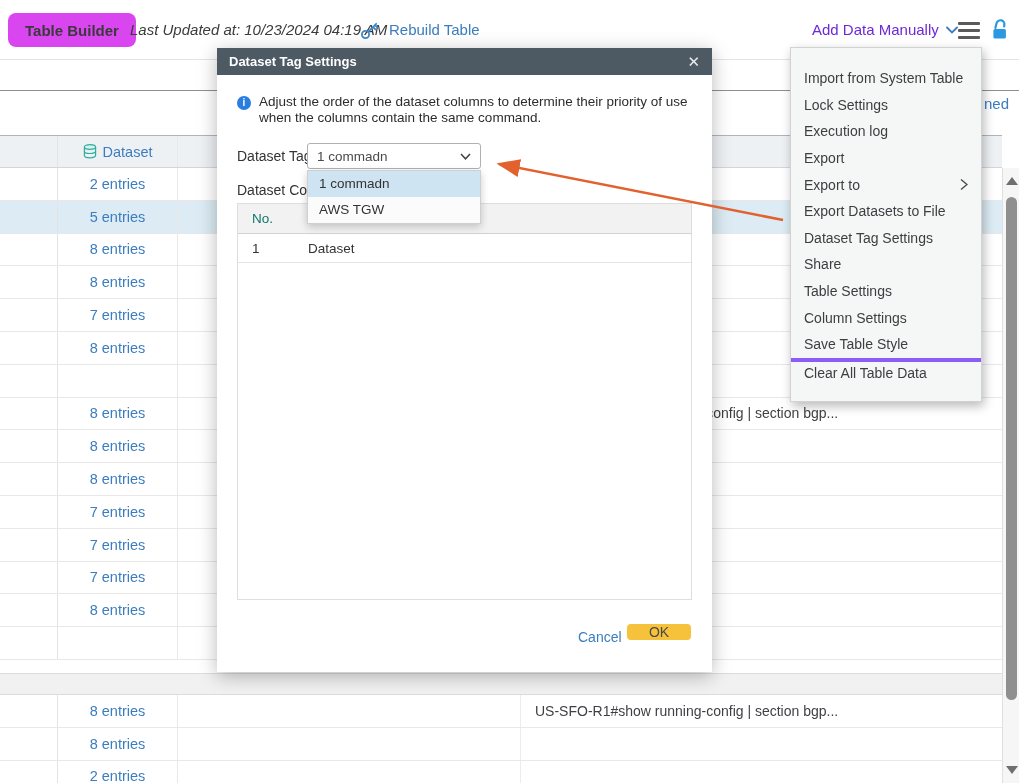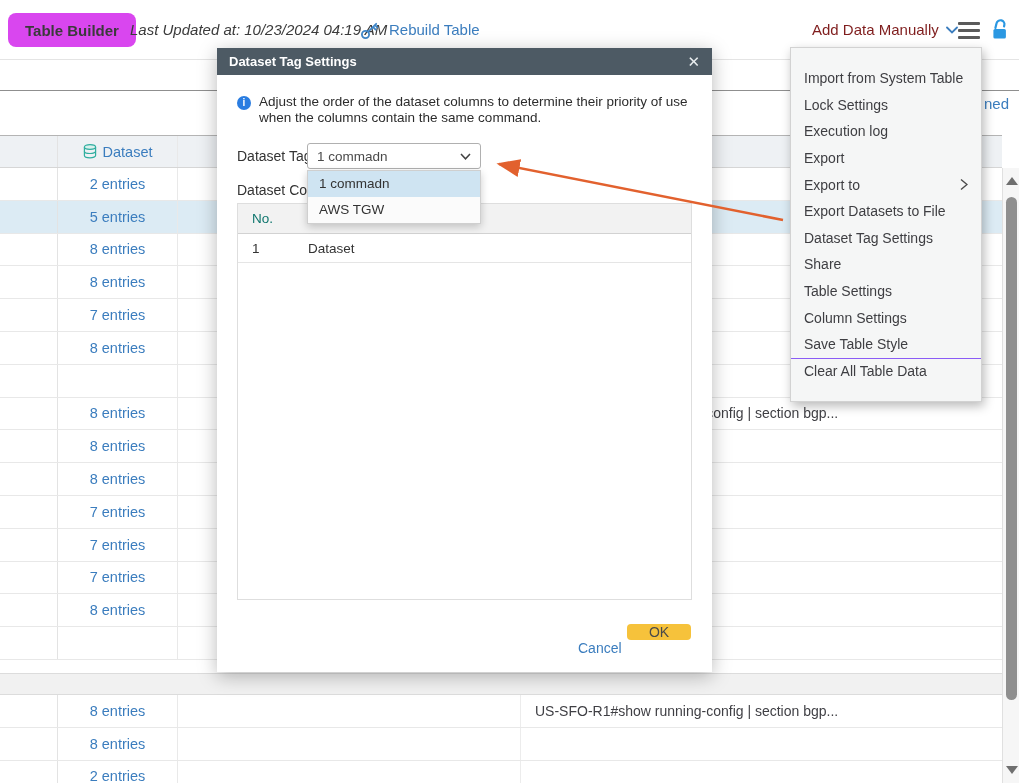--- a/index.html
+++ b/index.html
@@ -13,21 +13,21 @@
   
   .toolbar { position:absolute; left:0; top:0; width:1019px; height:60px; background:#fff; border-bottom:1px solid #e4e4e4; }
   .tb-btn {
     position:absolute; left:8px; top:13px; height:34px; padding:0 17px;
     background:#d946ef; border:none; border-radius:8px;
     font-family:"Liberation Sans",sans-serif; font-size:15px; font-weight:bold; color:#3a3a3a; cursor:pointer;
   }
   .last-updated { position:absolute; left:130px; top:21px; font-style:italic; font-size:15px; color:#3b3b3b; }
   .key-ic { position:absolute; left:360px; top:21px; }
   .rebuild { position:absolute; left:389px; top:21px; font-size:15px; color:#3b7dbe; cursor:pointer; text-decoration:none; }
-  .add-data { position:absolute; left:812px; top:21px; font-size:15px; color:#7f1d1d; cursor:pointer; display:flex; align-items:center; gap:7px; }
+  .add-data { position:absolute; left:812px; top:21px; font-size:15px; color:#6d28d9; cursor:pointer; display:flex; align-items:center; gap:7px; }
   .hamburger { position:absolute; left:958px; top:22px; width:22px; height:17px; cursor:pointer; display:flex; flex-direction:column; justify-content:space-between; }
   .hamburger i { display:block; height:3px; background:#5a5a5a; border-radius:1px; }
   .lock-ic { position:absolute; left:990px; top:18px; cursor:pointer; }
 
   
   .line-90 { position:absolute; left:0; top:90px; width:1019px; height:0; border-top:1px solid #8f8f8f; }
   .ned-frag { position:absolute; left:984px; top:95px; font-size:15px; color:#3b7dbe; cursor:pointer; }
 
   
   .dtable { position:absolute; left:0; top:135px; width:1002px; }
@@ -76,36 +76,36 @@
     border:1px solid #cfcfcf; box-shadow:0 3px 8px rgba(0,0,0,.2); z-index:40;
   }
   .dd-opt { height:26px; line-height:26px; padding:0 11px; font-size:13.5px; color:#333; cursor:pointer; }
   .dd-opt.hl { background:#cfe4f2; }
   .m-table { position:absolute; left:20px; top:155px; width:455px; height:397px; border:1px solid #dedede; }
   .mt-head { height:30px; background:#f2f2f2; border-bottom:1px solid #d2d2d2; display:flex; align-items:center; }
   .mt-no { width:70px; padding-left:14px; font-size:13.5px; color:#0f766e; }
   .mt-row { height:29px; border-bottom:1px solid #e5e5e5; display:flex; align-items:center; }
   .mt-row .mt-no { color:#333; }
   .mt-val { font-size:13.5px; color:#333; }
-  .m-cancel { position:absolute; left:561px; top:581px; font-size:14px; color:#3b7dbe; cursor:pointer;margin-top:11px; }
+  .m-cancel { position:absolute; left:561px; top:581px; font-size:14px; color:#3b7dbe; cursor:pointer; }
   .m-cancel { left:361px; }
   .m-ok {
     position:absolute; left:410px; top:576px; width:64px; height:16px;
     background:#f6c23b; border:none; border-radius:4px;
     font-family:"Liberation Sans",sans-serif; font-size:14px; color:#4a4a4a; cursor:pointer;
   }
 
   
   .menu {
     position:absolute; left:790px; top:47px; width:192px; background:#f5f6f6;
     border:1px solid #d2d2d2; box-shadow:2px 4px 10px rgba(0,0,0,.28); z-index:70; padding:17px 0;
   }
   .menu-item { height:26.6px; display:flex; align-items:center; padding:0 13px; font-size:14px; color:#3e3e42; cursor:pointer; }
   .menu-item span { flex:1; }
-  .menu-item.sep { border-top:1px solid #8b5cf6; }
+  .menu-item.sep { border-top:4px solid #8b5cf6; }
 
   
   .arrow-svg { position:absolute; left:0; top:0; width:1019px; height:783px; z-index:55; pointer-events:none; }
 </style>
 </head>
 <body>
 
 <div id="app">
 
   <div class="line-90"></div>

